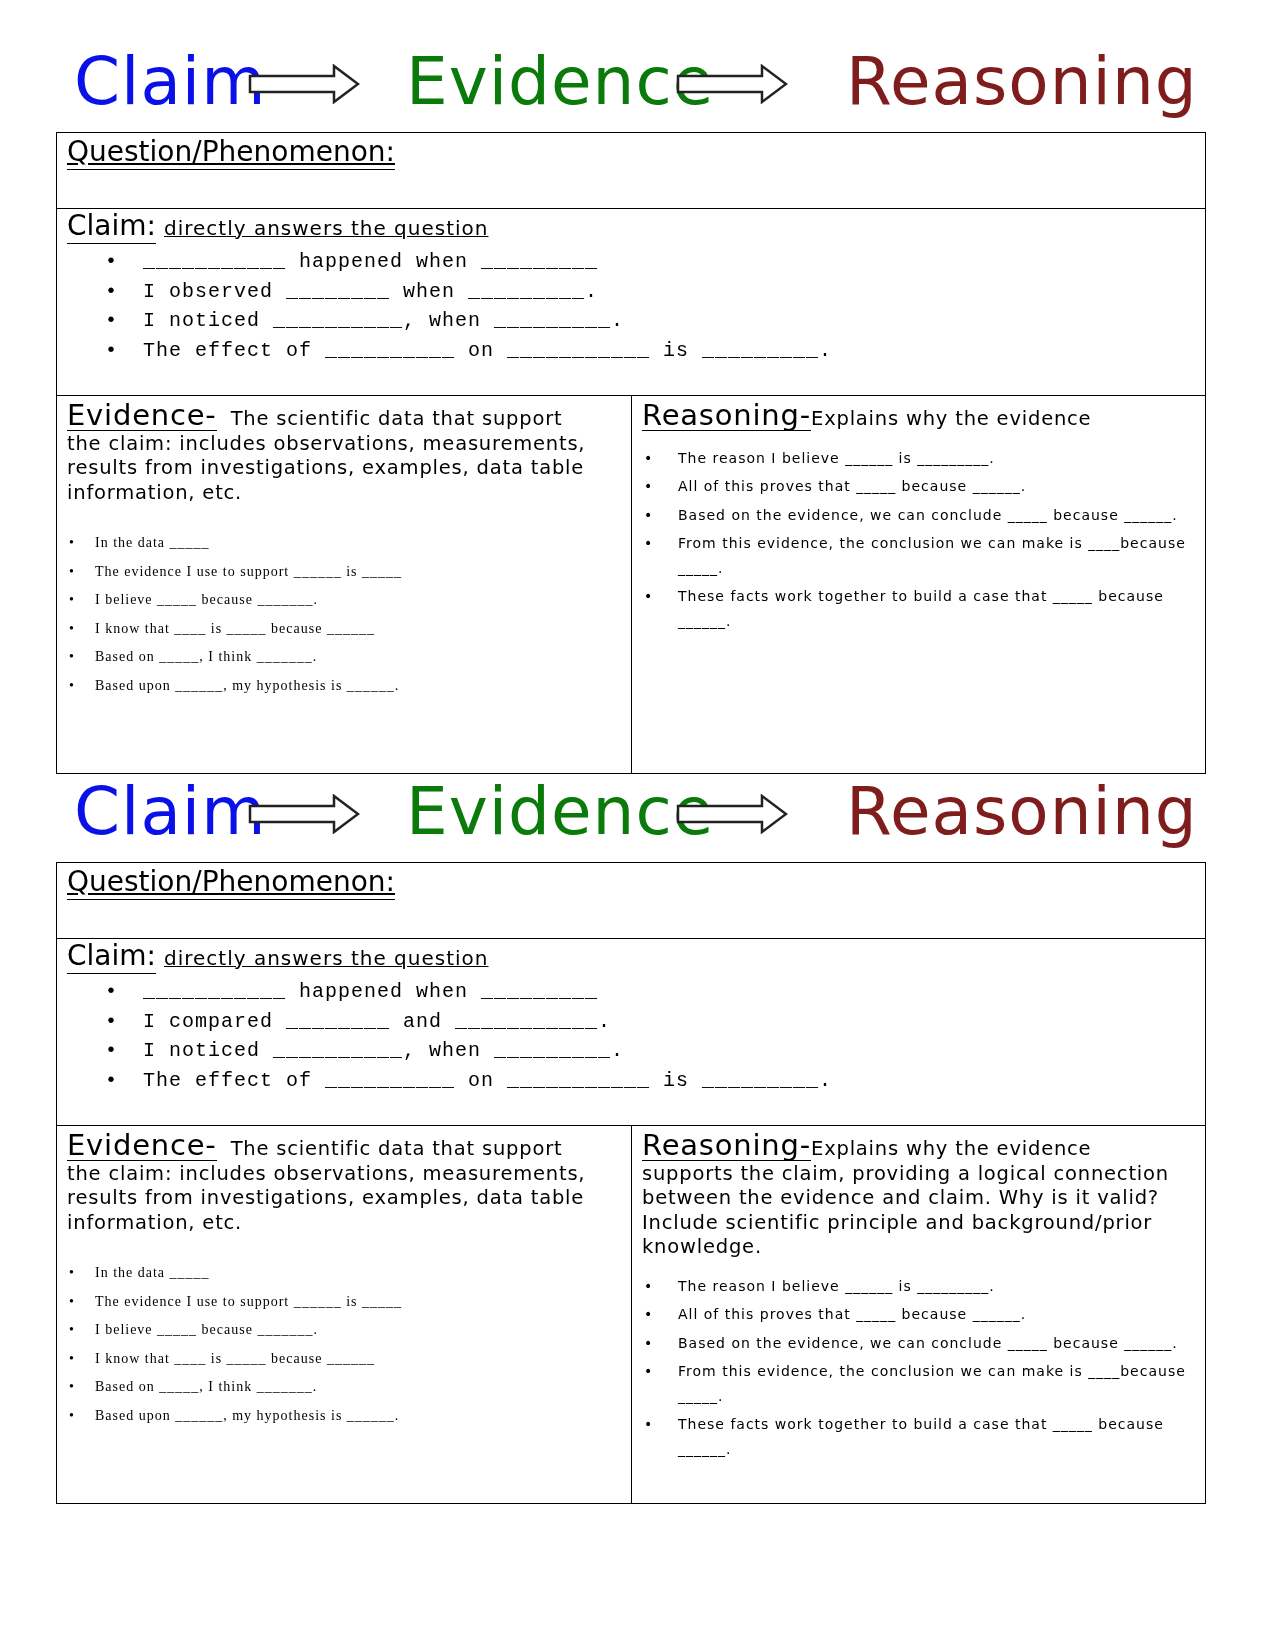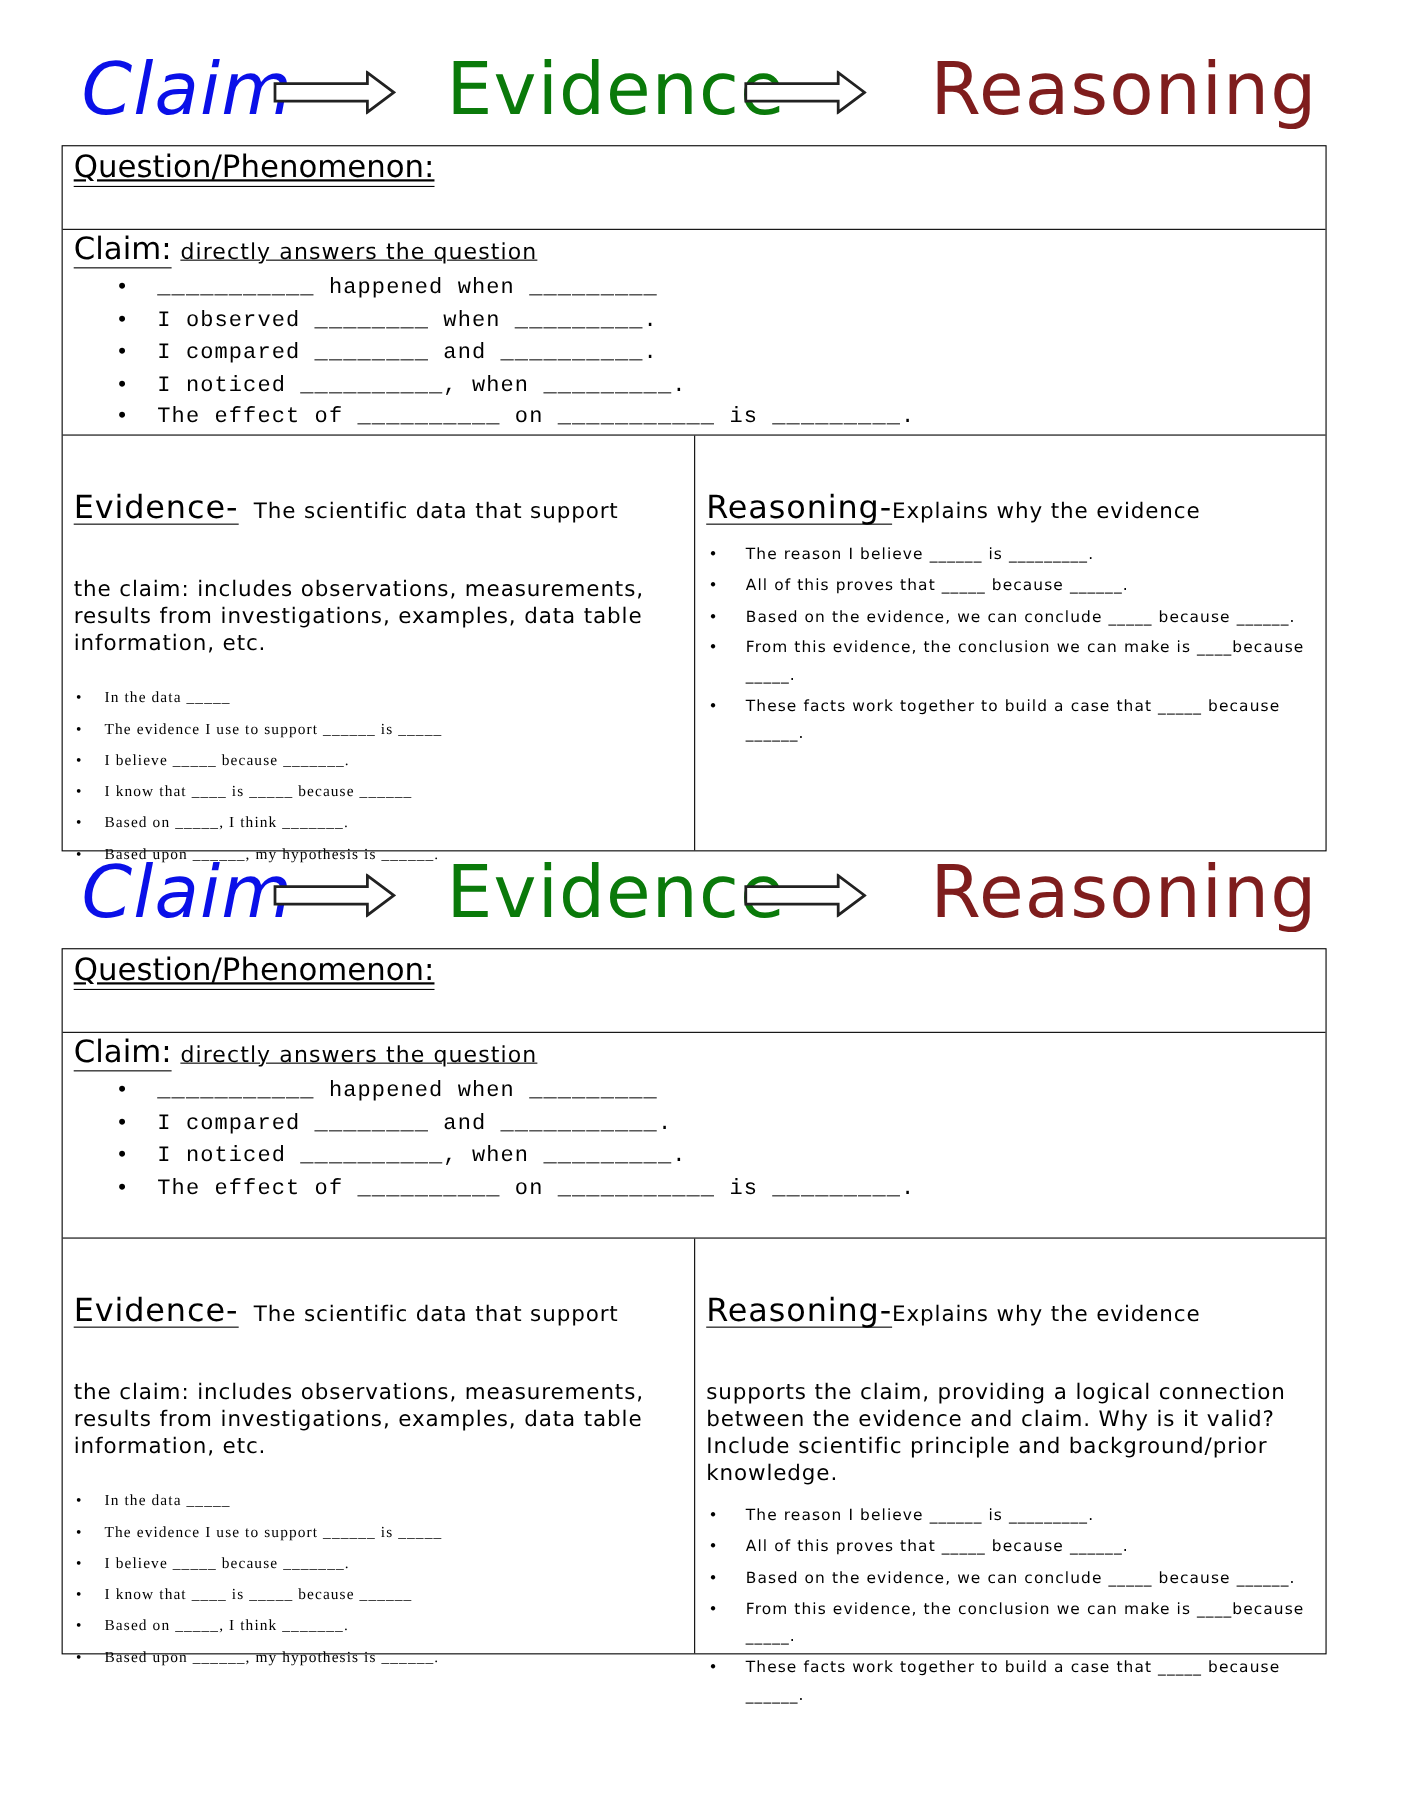--- a/index.html
+++ b/index.html
@@ -1,39 +1,39 @@
 <!DOCTYPE html>
 <html><head>
 <meta charset="utf-8">
 <style>
   html, body { margin:0; padding:0; background:#fff; }
   body { width:1275px; height:1651px; position:relative; font-family:"DejaVu Sans", sans-serif; color:#000; overflow:hidden; }
   .section { position:absolute; left:56px; width:1150px; }
   .title-row { position:relative; height:100px; }
   .t-word { position:absolute; top:0; font-size:66px; line-height:100px; letter-spacing:1px; }
-  .t-claim { left:18px; color:#0a10e8;font-style:italic; }
+  .t-claim { left:18px; color:#0a10e8; }
   .t-evid { left:350px; color:#0a7a0a; }
   .t-reas { left:790px; color:#7f1d1d; }
   .arrow { position:absolute; top:32px; }
   .box { position:relative; border:1.5px solid #000; width:1148px; }
   .q-row { height:75px; border-bottom:1.5px solid #000; position:relative; }
   .lbl { font-size:28px; line-height:34px; display:inline-block; border-bottom:1.5px solid #000; }
   .q-row .lbl { position:absolute; left:10px; top:2px;text-decoration:underline; }
   .claim-row { height:186px; border-bottom:1.5px solid #000; position:relative; padding:0; }
   .claim-head { position:absolute; left:10px; top:0;text-decoration:underline; }
   .claim-head .sub { font-size:20px; margin-left:8px; letter-spacing:1px; }
   .claim-list { position:absolute; left:48px; top:38px; margin:0; padding:0; list-style:none;font-family:Liberation Mono, monospace; }
   .claim-list li { font-size:20px; line-height:29.5px; letter-spacing:1px; position:relative; padding-left:38px; white-space:nowrap; }
   .claim-list li::before { content:"•"; position:absolute; left:0; }
   .bottom-row { display:flex; height:377px; }
   .col { position:relative; padding:4px 10px; box-sizing:border-box; }
   .col-left { width:575px; border-right:1.5px solid #000; }
   .col-right { width:573px; }
   .col .lbl { font-size:29px; line-height:30px; }
-  .desc { font-size:19.5px; line-height:24.5px; letter-spacing:0.8px;margin-top:46px; }
+  .desc { font-size:19.5px; line-height:24.5px; letter-spacing:0.8px; }
   .desc-first { font-size:19.5px; letter-spacing:0.8px; }
   .ev-list, .re-list { list-style:none; margin:0; padding:0; }
   .ev-list { margin-top:24px; }
   .ev-list li { font-size:14px; line-height:28.5px; letter-spacing:1px; position:relative; padding-left:28px; white-space:nowrap;font-family:Liberation Serif, serif; }
   .ev-list li::before { content:"•"; position:absolute; left:2px; }
   .re-list { margin-top:14px; }
   .re-list li { font-size:14px; line-height:24.5px; letter-spacing:1px; position:relative; padding-left:36px; margin-bottom:4px; }
   .re-list li::before { content:"•"; position:absolute; left:2px; }
 </style>
 </head>
@@ -56,21 +56,20 @@
       <div class="q-row">
         <span class="lbl">Question/Phenomenon:</span>
       </div>
       <div class="claim-row">
         <div class="claim-head">
           <span class="lbl">Claim:</span><span class="sub">directly answers the question</span>
         </div>
         <ul class="claim-list">
             <li>___________ happened when _________</li>
             <li>I observed ________ when _________.</li>
-            <li>I compared ________ and __________.</li>
             <li>I noticed __________, when _________.</li>
             <li>The effect of __________ on ___________ is _________.</li>
           </ul>
       </div>
       <div class="bottom-row">
         <div class="col col-left">
           <div class="desc"><span class="lbl">Evidence-</span>&nbsp; <span class="desc-first">The scientific data that support</span></div>
           <div class="desc">the claim: includes observations, measurements, results from investigations, examples, data table information, etc.</div>
           <ul class="ev-list">
               <li>In the data _____</li>

